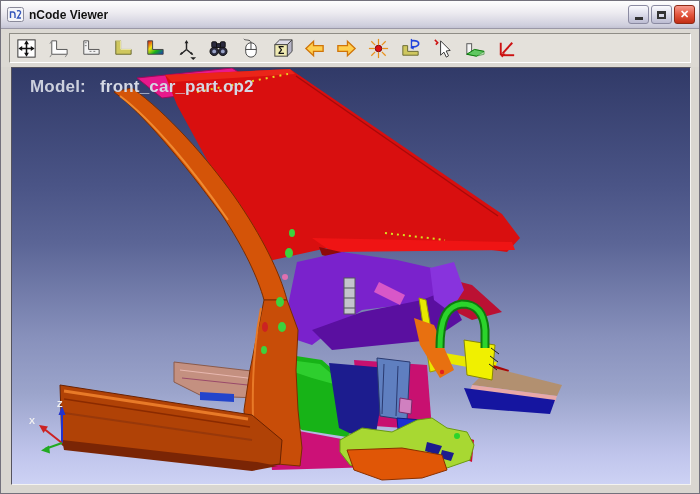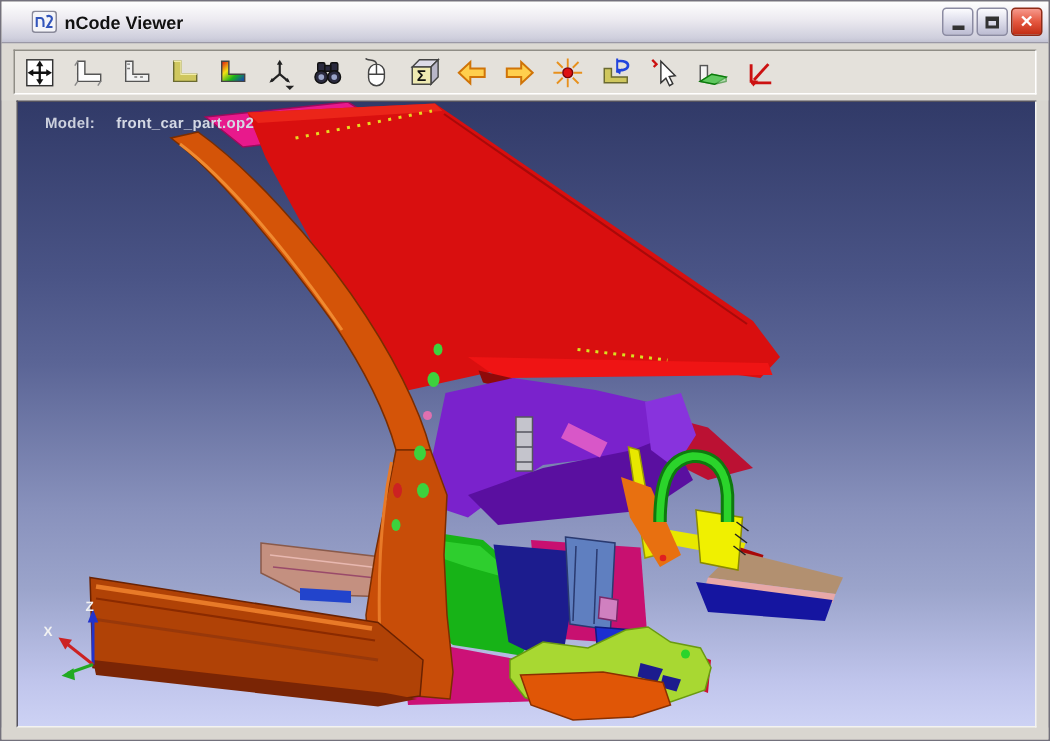--- a/index.html
+++ b/index.html
@@ -1,19 +1,19 @@
 <!DOCTYPE html>
 <html><head>
 <meta charset="utf-8">
 <style>
   html,body{margin:0;padding:0;background:#9aa0a8;font-family:"Liberation Sans",sans-serif;}
   .window{position:relative;width:700px;height:494px;background:#d9d6d0;
     border:1px solid #73717c;box-sizing:border-box;overflow:hidden;}
   
-  .titlebar{height:27px;display:flex;align-items:center;padding:0 4px 0 20px;
+  .titlebar{height:27px;display:flex;align-items:center;padding:0 4px 0 6px;
     background:linear-gradient(180deg,#fefefe 0%,#eceaf0 45%,#cfcfdd 90%,#c3c3d3 100%);
     border-bottom:1px solid #9a98a6;}
   .app-icon{width:17px;height:15px;margin-right:5px;flex:0 0 auto;}
   .title-text{font-size:12px;font-weight:bold;color:#111;flex:1 1 auto;
     text-shadow:0 1px 0 rgba(255,255,255,.6);}
   .winbtns{display:flex;gap:2px;}
   .winbtn{width:21px;height:19px;box-sizing:border-box;border:1px solid #8b8ba2;border-radius:3px;
     background:linear-gradient(180deg,#fbfbfe 0%,#dcdcea 50%,#bcbcd2 100%);
     display:flex;align-items:center;justify-content:center;padding:0;
     font-size:10px;color:#222;cursor:default;}
@@ -27,21 +27,21 @@
     padding:2px 4px;background:#e4e1db;
     border:1px solid;border-color:#8f8d86 #ffffff #ffffff #8f8d86;}
   .tool{width:25px;height:25px;box-sizing:border-box;border:1px solid transparent;background:transparent;
     padding:0;display:flex;align-items:center;justify-content:center;cursor:default;}
   .tool svg{width:23px;height:23px;display:block;}
   
   .viewport{position:relative;margin:0 10px;width:680px;height:418px;box-sizing:border-box;
     border:1px solid;border-color:#55535e #f4f3f0 #f4f3f0 #55535e;
     background:linear-gradient(180deg,#313a68 0%,#4a5486 28%,#5b6596 42%,#8891bc 65%,#9ba4cb 78%,#c0c5ec 93%,#cdd2f4 100%);
     overflow:hidden;}
-  .model-label{position:absolute;left:18px;top:9px;font-size:10px;font-weight:bold;
+  .model-label{position:absolute;left:18px;top:9px;font-size:17px;font-weight:bold;
     color:#ccd0dd;letter-spacing:.2px;z-index:5;}
   .model-label .file{margin-left:14px;color:#d4d8e4;}
   .scene{position:absolute;left:0;top:0;}
   .bottomstrip{height:10px;background:#d9d6d0;}
 </style>
 </head>
 <body>
 
 <div class="window">
 

